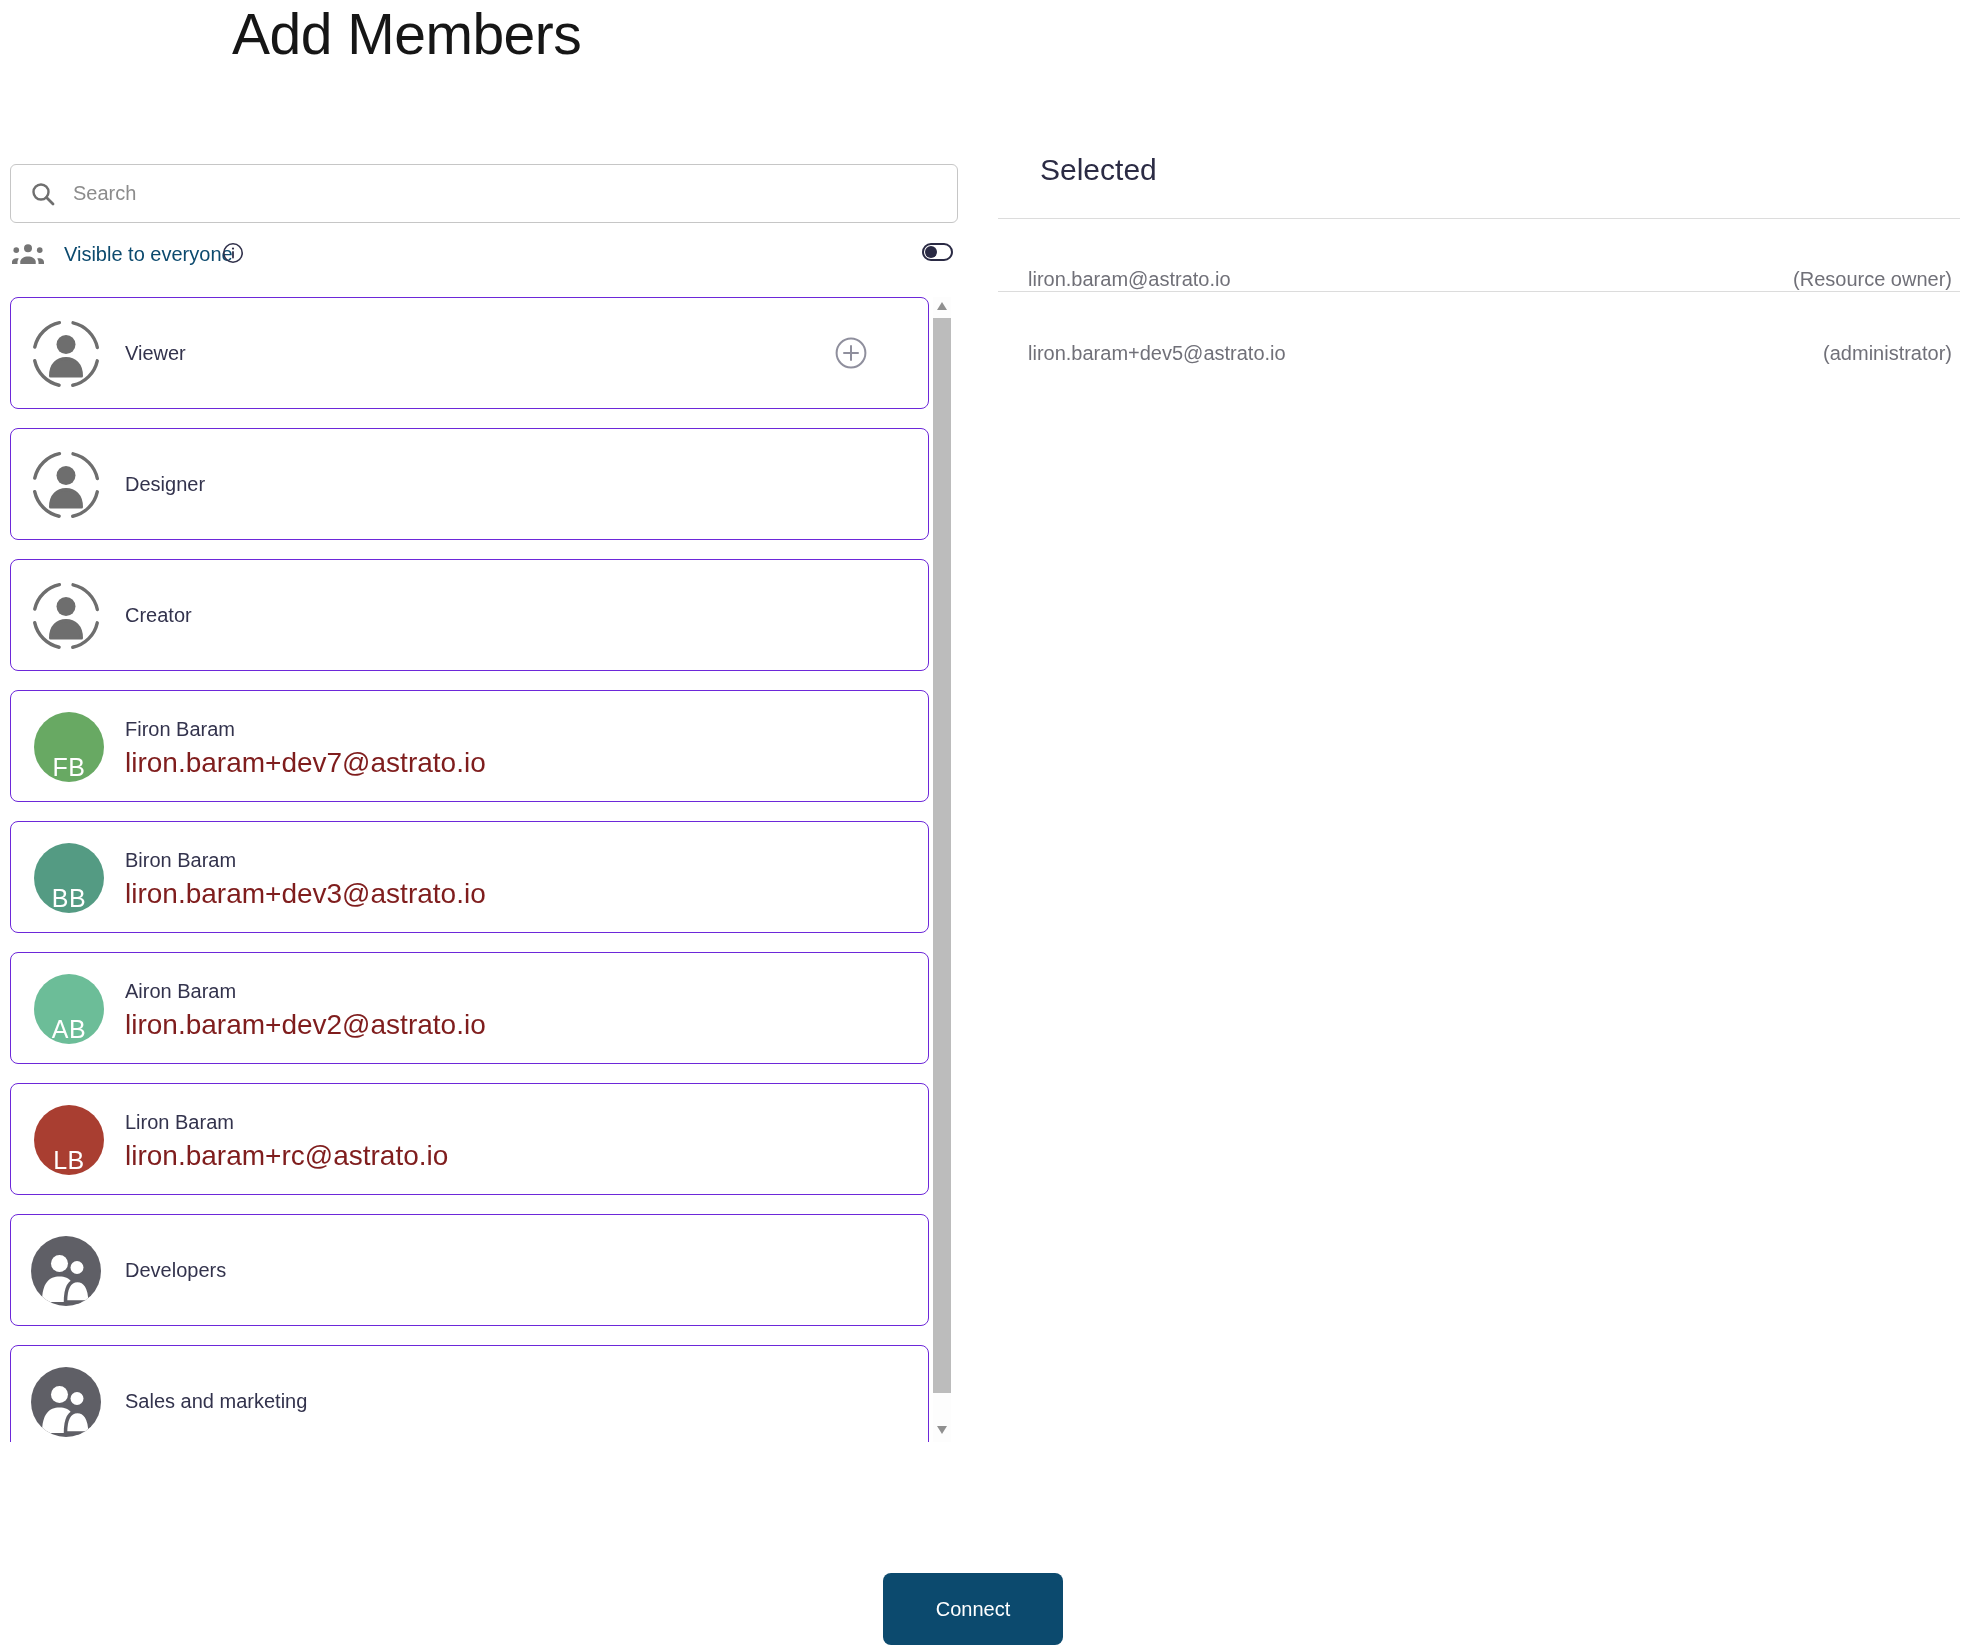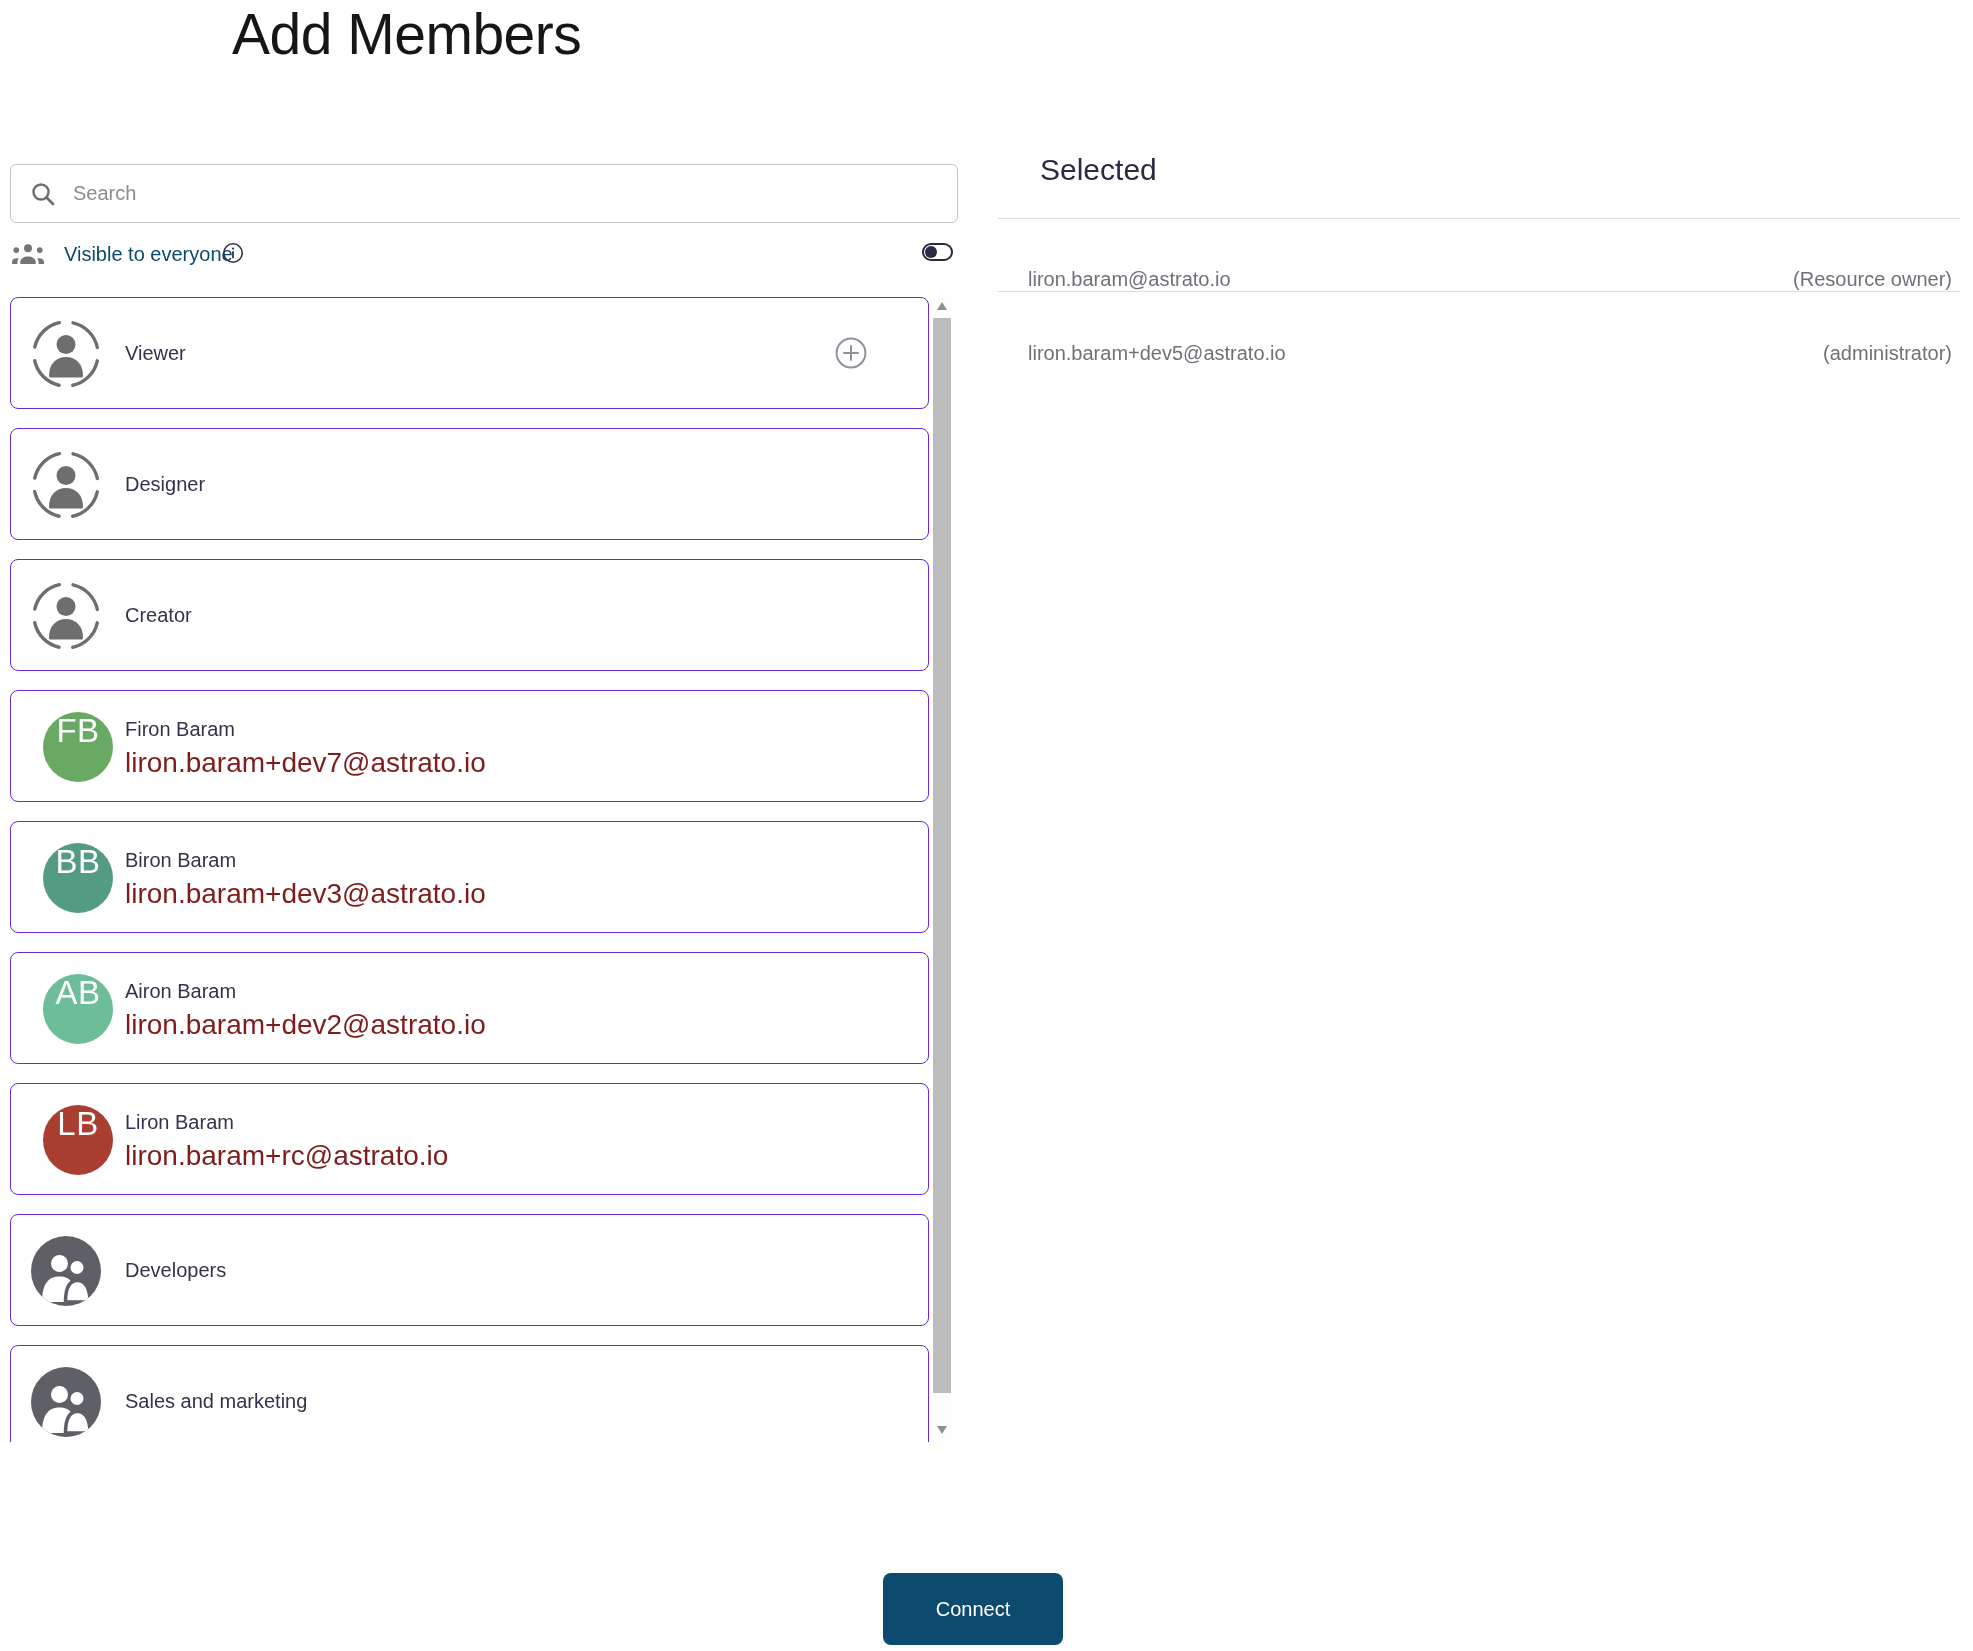--- a/index.html
+++ b/index.html
@@ -43,23 +43,23 @@
   .toggle .knob { position:absolute; left:1px; top:1px; width:12px; height:12px; border-radius:50%; background:#2a2a44; }
 
   
   .list-viewport { position:absolute; left:0; top:290px; width:962px; height:1152px; overflow:hidden; }
   .card {
     position:absolute; left:10px; width:919px; height:112px;
     background:#fff; border:1px solid #6d28d9; border-radius:8px; cursor:pointer;
   }
   .card-icon { position:absolute; left:20px; top:21px; width:70px; height:70px; }
   .avatar {
-    position:absolute; left:32px; top:21px; width:70px; height:70px; border-radius:50%;
-    display:flex; align-items:flex-start; justify-content:center;
-    color:#fff; font-size:33px; letter-spacing:0.5px;
+    position:absolute; left:23px; top:21px; width:70px; height:70px; border-radius:50%;
+    display:flex; align-items:flex-end; justify-content:center;
+    color:#fff; font-size:25px; letter-spacing:0.5px;
   }
   .card-label {
     position:absolute; left:114px; top:0; height:100%;
     display:flex; align-items:center; font-size:20px; color:#33334d; white-space:nowrap;
   }
   .card-text { position:absolute; left:114px; top:50%; transform:translateY(-50%); }
   .card-name { font-size:20px; line-height:25px; color:#33334d; margin-bottom:8px; white-space:nowrap; }
   .card-email { font-size:28px; line-height:25px; color:#7f1d1d; white-space:nowrap; }
   .plus-btn { position:absolute; right:61px; top:50%; transform:translateY(-50%); width:32px; height:32px; cursor:pointer; }
 

